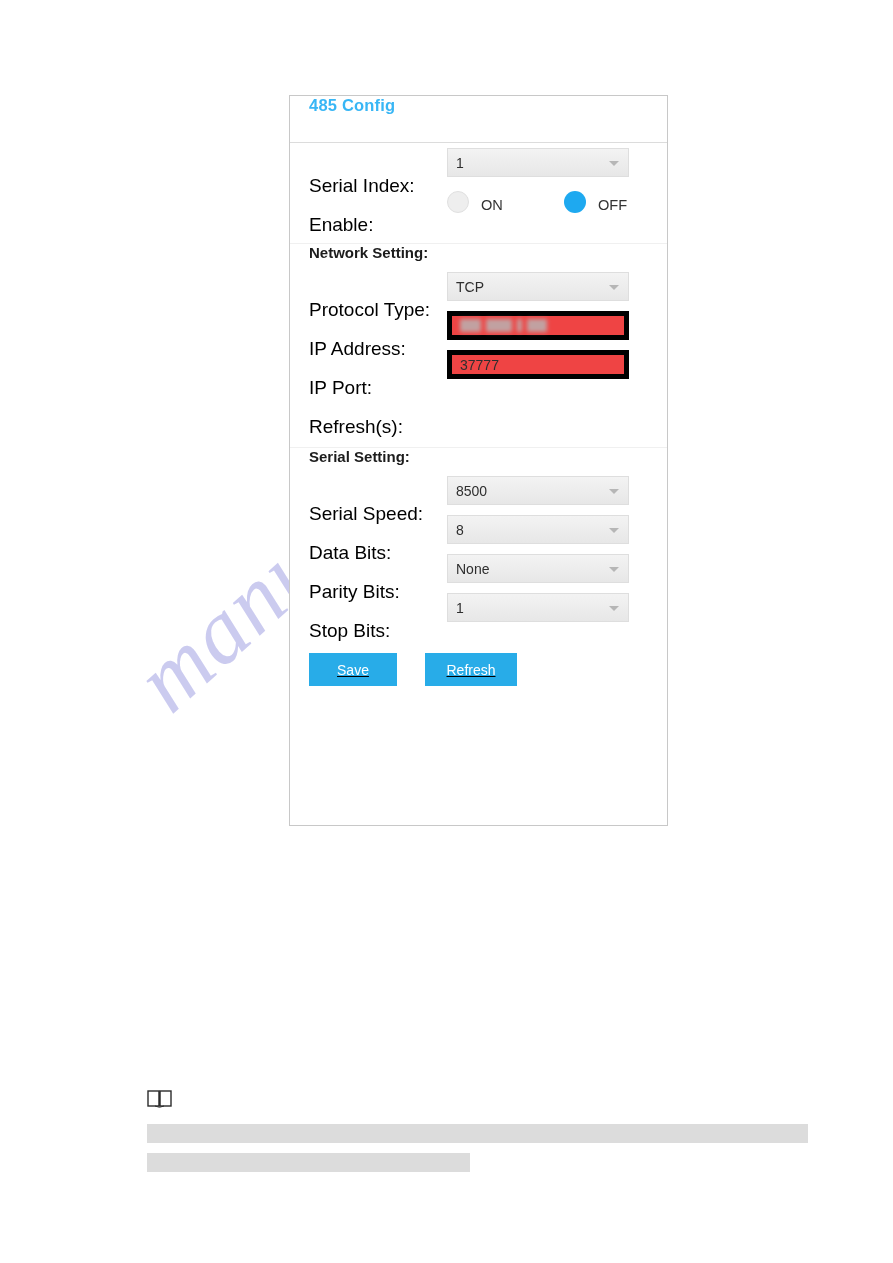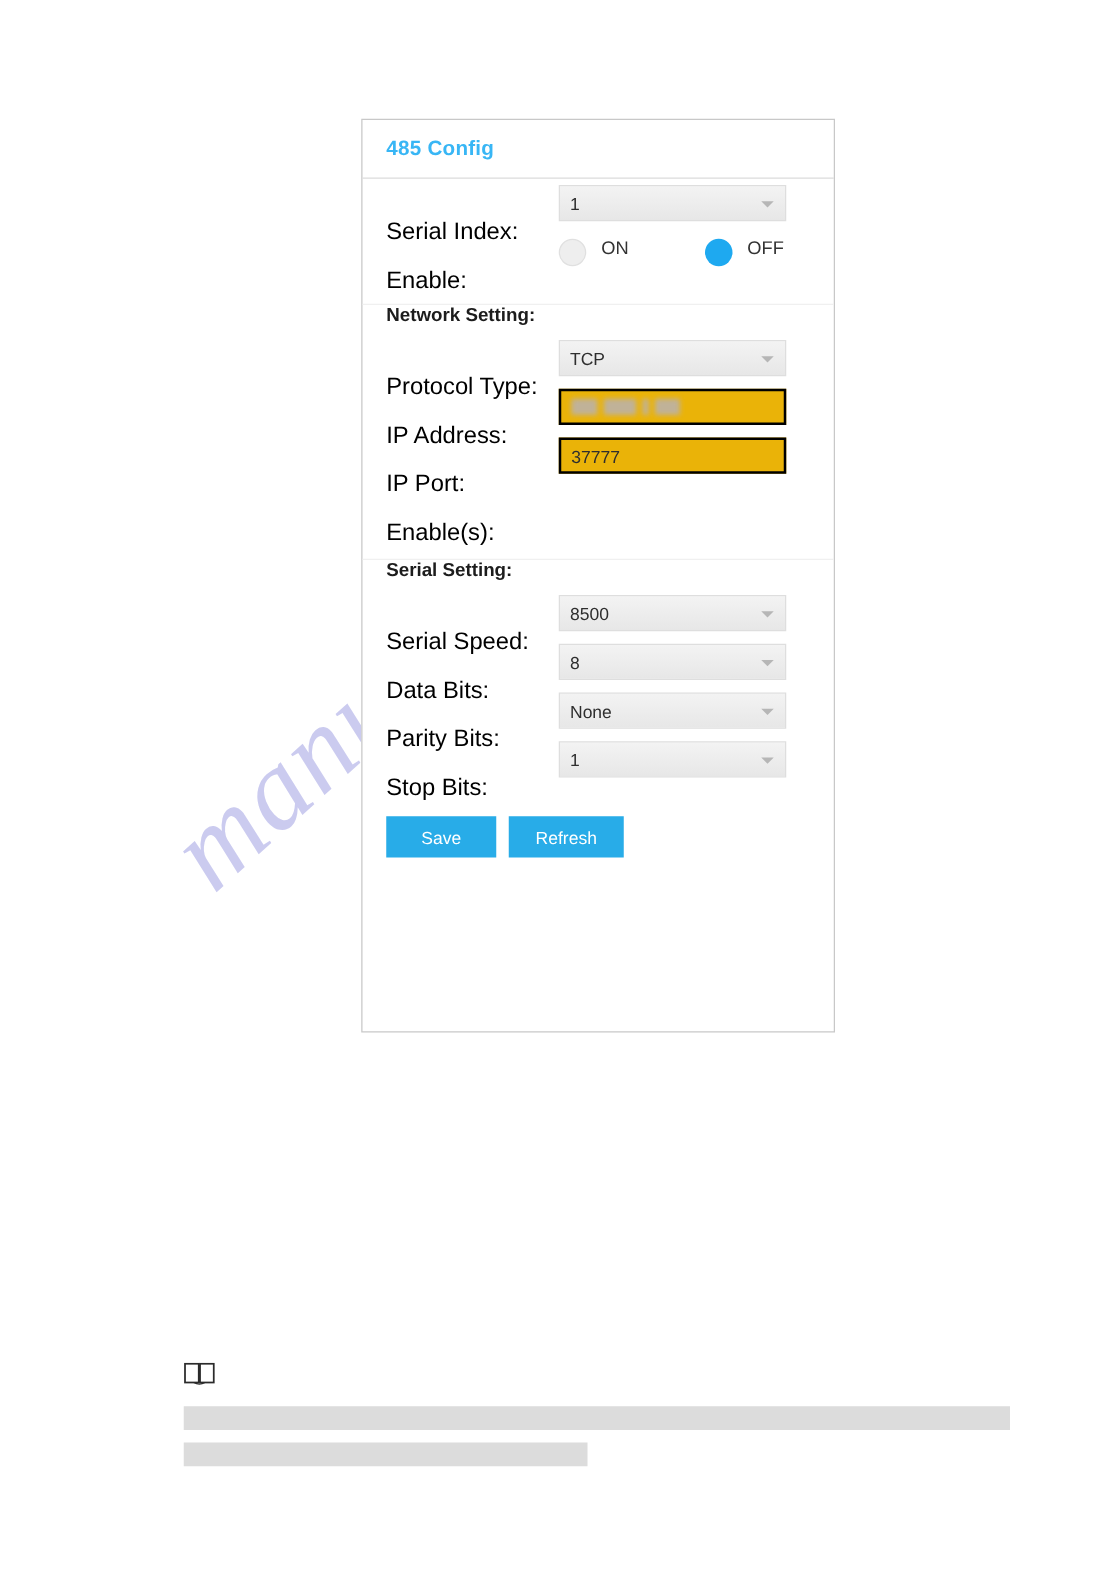--- a/index.html
+++ b/index.html
@@ -51,21 +51,21 @@
     border: 1px solid #c8c8c8;
     box-sizing: border-box;
     z-index: 10;
   }
 
   .panel-header {
     height: 47px;
     border-bottom: 1px solid #dcdcdc;
     box-sizing: border-box;
     display: flex;
-    align-items: center;
+    align-items: flex-start;
     padding-left: 19px;
   }
   .panel-header-title {
     color: #38b6f5;
     font-size: 16.5px;
     font-weight: bold;
     letter-spacing: 0.2px;
   }
 
   .section {
@@ -93,22 +93,22 @@
     width: 138px;
     flex: 0 0 138px;
     font-size: 19px;
     color: #000000;
     margin-top: 46px;
   }
   .field {
     width: 182px;
     height: 29px;
     box-sizing: border-box;
-    background: #eab308;
-    border: 2px solid #000000;
+    background: #ef4444;
+    border: 5px solid #000000;
     display: flex;
     align-items: center;
     padding: 0 8px;
     font-size: 14px;
     color: #2e2e2e;
     position: relative;
   }
   .field.select {
     background: linear-gradient(#f3f3f3, #e7e7e7);
     border: 1px solid #dedede;
@@ -146,21 +146,21 @@
 
   
   .radio-row {
     display: flex;
     align-items: center;
     height: 39px;
     padding-left: 19px;
   }
   .radio-group {
     display: flex;
-    align-items: flex-start;
+    align-items: flex-end;
   }
   .radio {
     width: 22px;
     height: 22px;
     border-radius: 50%;
     flex: 0 0 22px;
   }
   .radio.off-state {
     background: #eeeeee;
     border: 1px solid #e0e0e0;
@@ -174,21 +174,22 @@
     color: #333333;
     margin-left: 12px;
   }
   .radio-gap { width: 61px; }
 
   
   .button-row {
     display: flex;
     padding-left: 19px;
     margin-top: 26px;
-    gap: 10px;
+    gap: 28px;
+    text-decoration: underline;
   }
   .btn {
     background: #28ace8;
     color: #ffffff;
     font-size: 14px;
     border: none;
     height: 33px;
     display: flex;
     align-items: center;
     justify-content: center;
@@ -276,21 +277,21 @@
     </div>
 
     <div class="form-row">
       <span class="form-label">IP Port:</span>
       <div class="field">
         <span>37777</span>
       </div>
     </div>
 
     <div class="form-row">
-      <span class="form-label">Enable(s):</span>
+      <span class="form-label">Refresh(s):</span>
     </div>
   </div>
 
   <div class="section divided" style="margin-top:24px">
     <div class="section-title">Serial Setting:</div>
 
     <div class="form-row">
       <span class="form-label">Serial Speed:</span>
       <div class="field select">
         <span>8500</span>

